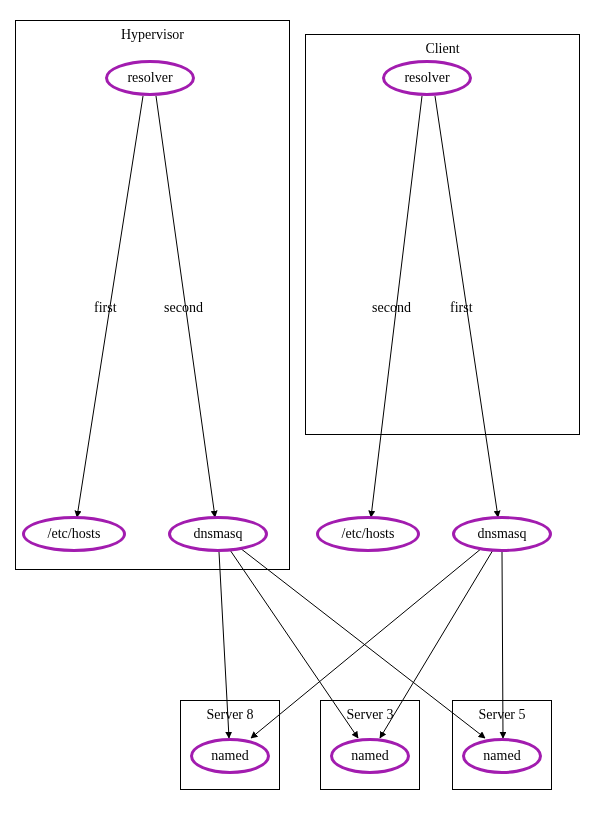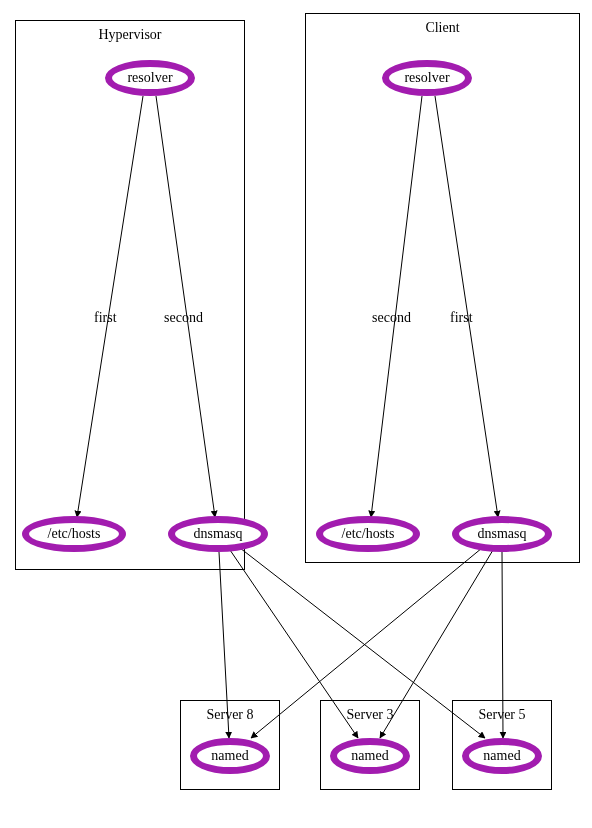--- a/index.html
+++ b/index.html
@@ -19,33 +19,32 @@
   }
   .container-label {
     position: absolute;
     top: 6px;
     left: 50%;
     transform: translateX(-50%);
     font-size: 14px;
   }
   .node {
     position: absolute;
-    border: 7px solid #a21caf;
+    border: 3px solid #a21caf;
     border-radius: 50%;
     display: flex;
     align-items: center;
     justify-content: center;
     background: white;
     box-sizing: border-box;
   }
   .edge-label {
     position: absolute;
     font-size: 14px;
     background: transparent;
-    margin-top: 10px;
   }
   svg.edges {
     position: absolute;
     top: 0;
     left: 0;
     width: 592px;
     height: 828px;
     pointer-events: none;
   }
 </style>
@@ -73,25 +72,25 @@
 
   <line x1="240" y1="548" x2="485" y2="738" stroke="black" marker-end="url(#arrow)"></line>
 
   <line x1="482" y1="548" x2="251" y2="738" stroke="black" marker-end="url(#arrow)"></line>
 
   <line x1="493" y1="550" x2="380" y2="738" stroke="black" marker-end="url(#arrow)"></line>
 
   <line x1="502" y1="552" x2="503" y2="738" stroke="black" marker-end="url(#arrow)"></line>
 </svg>
 
-<div class="container" style="left:15px; top:20px; width:230px; height:550px;text-align:right;">
+<div class="container" style="left:15px; top:20px; width:275px; height:550px;text-align:right;">
   <div class="container-label">Hypervisor</div>
 </div>
 
-<div class="container" style="left:305px; top:13px; width:275px; height:550px;">
+<div class="container" style="left:305px; top:34px; width:275px; height:401px;">
   <div class="container-label">Client</div>
 </div>
 
 <div class="container" style="left:180px; top:700px; width:100px; height:90px;">
   <div class="container-label">Server 8</div>
 </div>
 
 <div class="container" style="left:320px; top:700px; width:100px; height:90px;">
   <div class="container-label">Server 3</div>
 </div>

